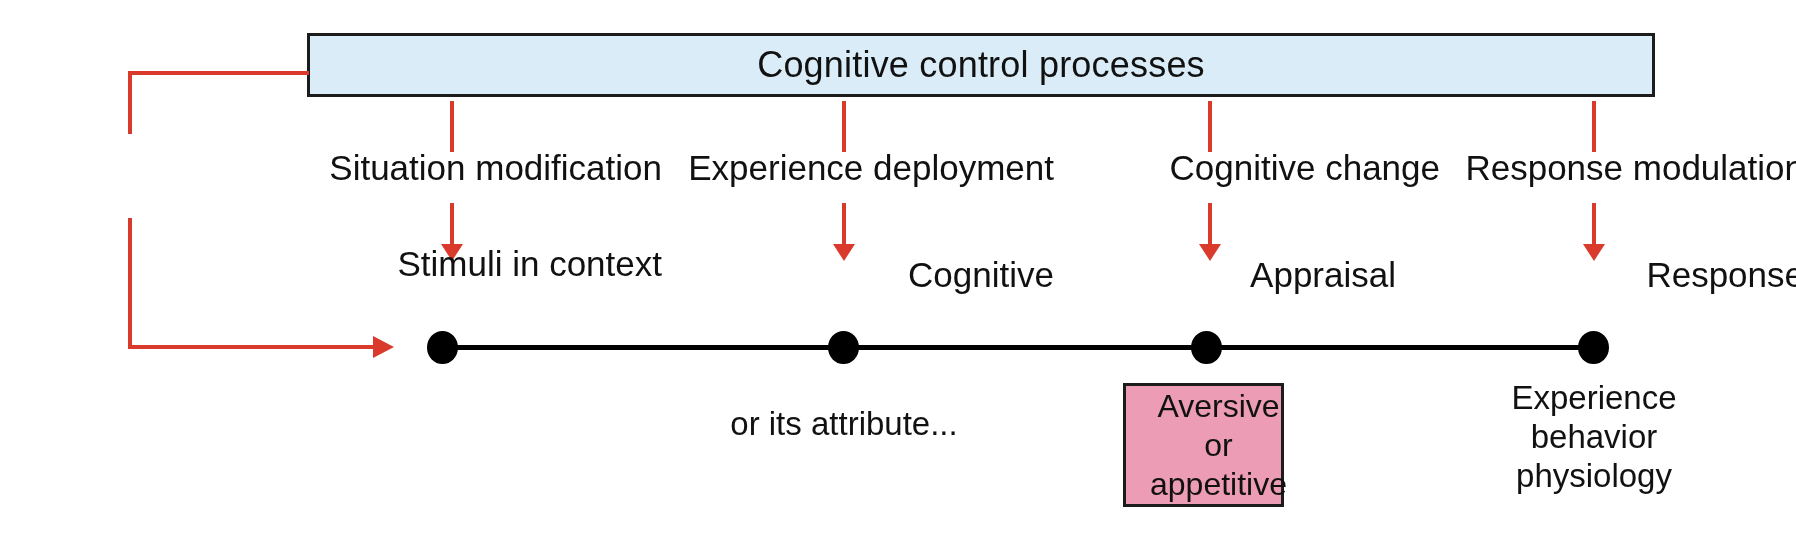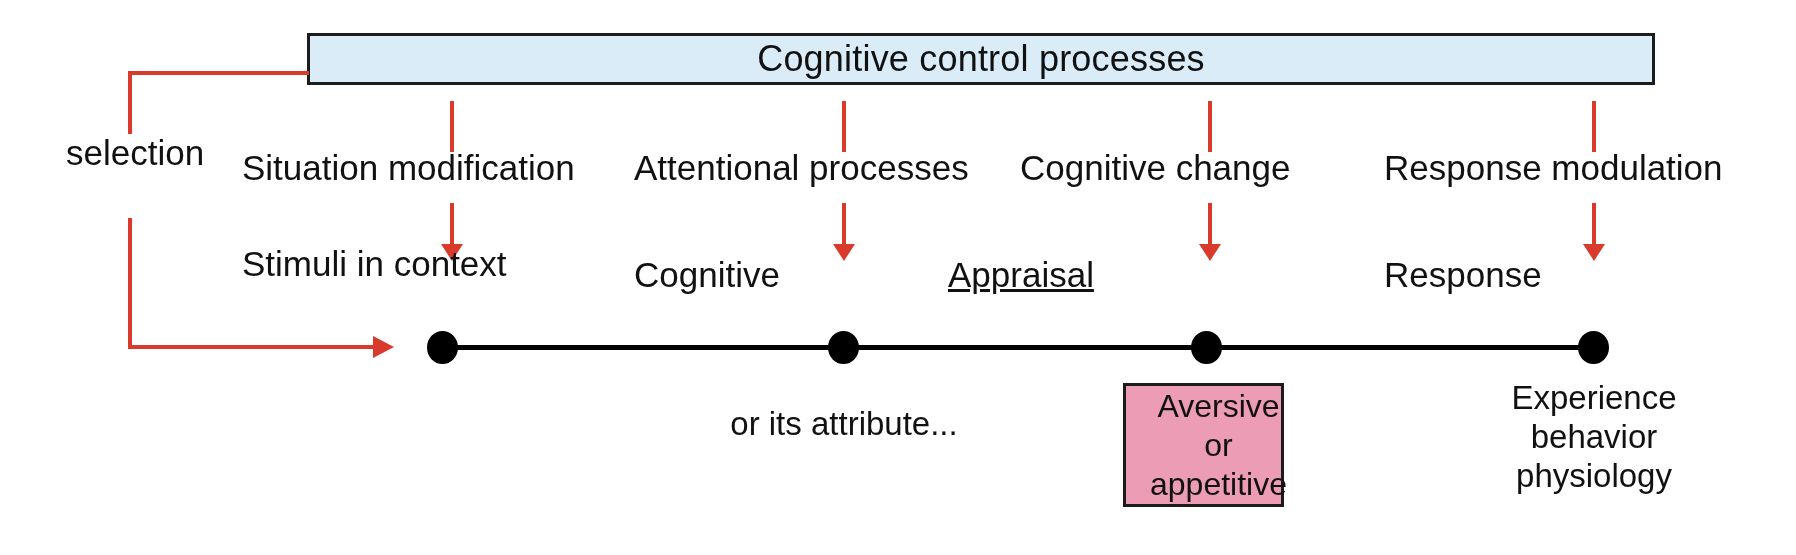--- a/index.html
+++ b/index.html
@@ -7,21 +7,21 @@
     position:relative;
     width:1796px;height:555px;
     background:#fff;
     font-family:"Liberation Sans","DejaVu Sans",sans-serif;
     color:var(--ink,#111);
     overflow:hidden;
   }
   .abs{position:absolute;}
   
   .title-box{
-    left:307px;top:33px;width:1348px;height:52px;
+    left:307px;top:33px;width:1348px;height:64px;
     background:var(--box-fill,#d9ecf7);
     border:3px solid #1c1c1c;
     box-sizing:border-box;
     display:flex;align-items:center;justify-content:center;
     font-size:36px;
     letter-spacing:0.2px;
   }
   
   .rline{background:var(--red,#d93a2c);}
   .bline{background:#000;}
@@ -33,21 +33,21 @@
     border-top:17px solid var(--red,#d93a2c);
   }
   .head-right{
     width:0;height:0;
     border-top:11px solid transparent;
     border-bottom:11px solid transparent;
     border-left:21px solid var(--red,#d93a2c);
   }
   .label{
     width:420px;
-    text-align:left;
+    text-align:right;
     font-size:35px;
     line-height:44px;
     white-space:nowrap;
   }
   .desc{
     font-size:33px;
     line-height:40px;
     white-space:nowrap;
   }
   .desc.center{text-align:center;width:420px;}
@@ -76,43 +76,42 @@
 
 <div id="canvas">
 
   <div class="abs title-box">
     <span>Cognitive control processes</span>
   </div>
 
   <div class="abs rline" style="left:128px;top:71px;width:181px;height:4px;"></div>
   <div class="abs rline" style="left:128px;top:71px;width:4px;height:63px;"></div>
   <div class="abs sel-label">
-    <div>selection</div>
   </div>
   <div class="abs rline" style="left:128px;top:218px;width:4px;height:131px;"></div>
   <div class="abs rline" style="left:128px;top:345px;width:246px;height:4px;"></div>
   <div class="abs head-right" style="left:373px;top:336px;"></div>
 
   <div class="abs rline" style="left:450px;top:101px;width:4px;height:51px;"></div>
   <div class="abs label" style="left:242px;top:146px;">Situation modification</div>
   <div class="abs rline" style="left:450px;top:203px;width:4px;height:42px;"></div>
   <div class="abs head-down" style="left:441px;top:244px;"></div>
   <div class="abs label" style="left:242px;top:242px;">Stimuli in context</div>
 
   <div class="abs rline" style="left:842px;top:101px;width:4px;height:51px;"></div>
-  <div class="abs label" style="left:634px;top:146px;">Attentional processes</div>
+  <div class="abs label" style="left:634px;top:146px;">Experience deployment</div>
   <div class="abs rline" style="left:842px;top:203px;width:4px;height:42px;"></div>
   <div class="abs head-down" style="left:833px;top:244px;"></div>
   <div class="abs label" style="left:634px;top:253px;">Cognitive</div>
 
   <div class="abs rline" style="left:1208px;top:101px;width:4px;height:51px;"></div>
   <div class="abs label" style="left:1000px;top:146px;margin-left:20px;">Cognitive change</div>
   <div class="abs rline" style="left:1208px;top:203px;width:4px;height:42px;"></div>
   <div class="abs head-down" style="left:1199px;top:244px;"></div>
-  <div class="abs label" style="left:948px;top:253px;text-decoration:underline;">Appraisal</div>
+  <div class="abs label" style="left:976px;top:253px;">Appraisal</div>
 
   <div class="abs rline" style="left:1592px;top:101px;width:4px;height:51px;"></div>
   <div class="abs label" style="left:1384px;top:146px;">Response modulation</div>
   <div class="abs rline" style="left:1592px;top:203px;width:4px;height:42px;"></div>
   <div class="abs head-down" style="left:1583px;top:244px;"></div>
   <div class="abs label" style="left:1384px;top:253px;">Response</div>
 
   <div class="abs bline" style="left:442px;top:345px;width:1151px;height:5px;"></div>
   <div class="abs dot" style="left:427px;top:331px;"></div>
   <div class="abs dot" style="left:828px;top:331px;"></div>

